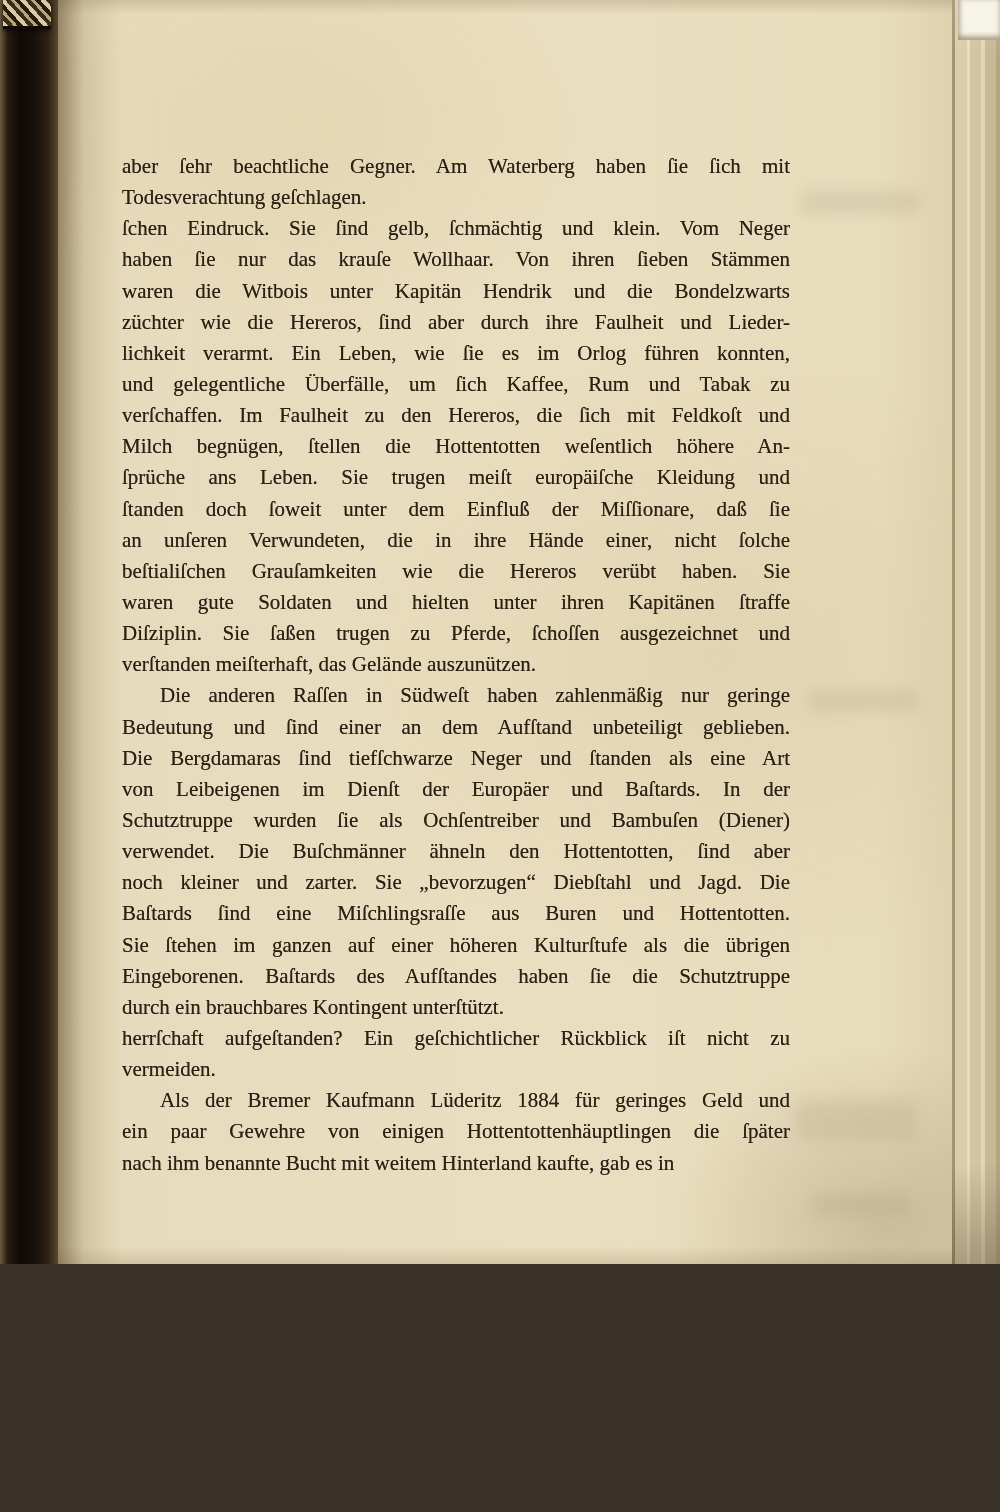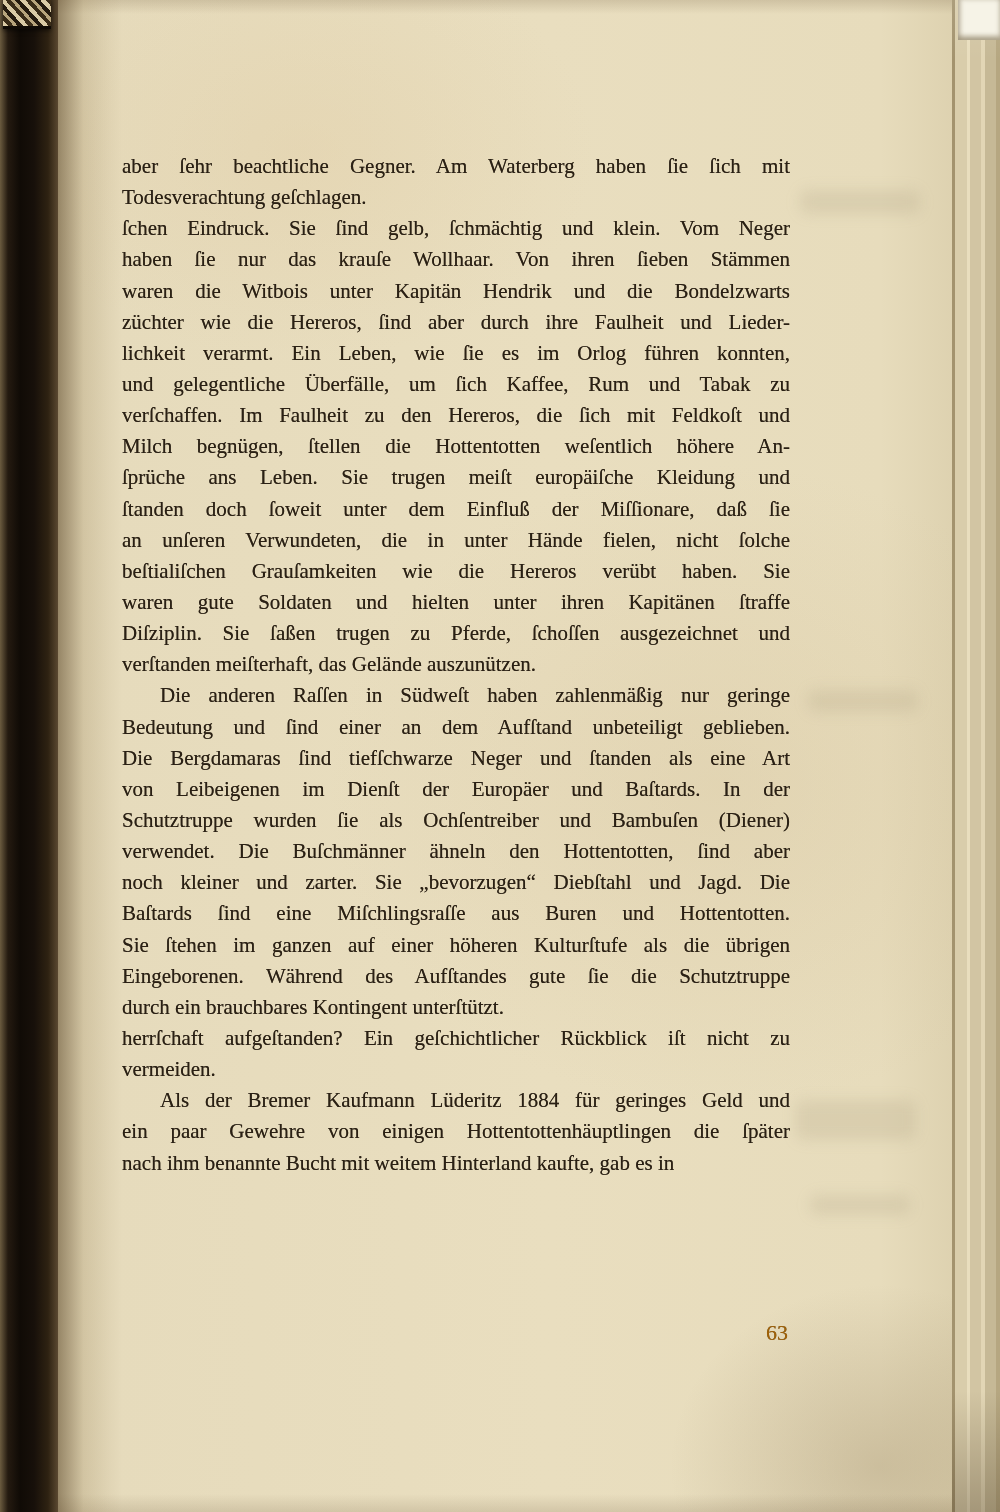--- a/index.html
+++ b/index.html
@@ -1,19 +1,19 @@
 <!DOCTYPE html>
 <html><head>
 <meta charset="utf-8">
 <style>
   html, body { margin: 0; padding: 0; background: #3a3228; }
   .scan {
     position: relative;
     width: 1000px;
-    height: 1512px;
+    height: 1264px;
     overflow: hidden;
     background: #e7dcbd;
     font-family: "Liberation Serif", serif;
   }
 
   
   .paper {
     position: absolute;
     inset: 0;
     background:
@@ -135,35 +135,35 @@
       <div class="line">ſchen Eindruck. Sie ſind gelb, ſchmächtig und klein. Vom Neger</div>
       <div class="line">haben ſie nur das krauſe Wollhaar. Von ihren ſieben Stämmen</div>
       <div class="line">waren die Witbois unter Kapitän Hendrik und die Bondelzwarts</div>
       <div class="line">züchter wie die Hereros, ſind aber durch ihre Faulheit und Lieder-</div>
       <div class="line">lichkeit verarmt. Ein Leben, wie ſie es im Orlog führen konnten,</div>
       <div class="line">und gelegentliche Überfälle, um ſich Kaffee, Rum und Tabak zu</div>
       <div class="line">verſchaffen. Im Faulheit zu den Hereros, die ſich mit Feldkoſt und</div>
       <div class="line">Milch begnügen, ſtellen die Hottentotten weſentlich höhere An-</div>
       <div class="line">ſprüche ans Leben. Sie trugen meiſt europäiſche Kleidung und</div>
       <div class="line">ſtanden doch ſoweit unter dem Einfluß der Miſſionare, daß ſie</div>
-      <div class="line">an unſeren Verwundeten, die in unter Hände fielen, nicht ſolche</div>
+      <div class="line">an unſeren Verwundeten, die in ihre Hände einer, nicht ſolche</div>
       <div class="line">beſtialiſchen Grauſamkeiten wie die Hereros verübt haben. Sie</div>
       <div class="line">waren gute Soldaten und hielten unter ihren Kapitänen ſtraffe</div>
       <div class="line">Diſziplin. Sie ſaßen trugen zu Pferde, ſchoſſen ausgezeichnet und</div>
       <div class="line last">verſtanden meiſterhaft, das Gelände auszunützen.</div>
       <div class="line indent">Die anderen Raſſen in Südweſt haben zahlenmäßig nur geringe</div>
       <div class="line">Bedeutung und ſind einer an dem Aufſtand unbeteiligt geblieben.</div>
       <div class="line">Die Bergdamaras ſind tiefſchwarze Neger und ſtanden als eine Art</div>
       <div class="line">von Leibeigenen im Dienſt der Europäer und Baſtards. In der</div>
       <div class="line">Schutztruppe wurden ſie als Ochſentreiber und Bambuſen (Diener)</div>
       <div class="line">verwendet. Die Buſchmänner ähneln den Hottentotten, ſind aber</div>
       <div class="line">noch kleiner und zarter. Sie „bevorzugen“ Diebſtahl und Jagd. Die</div>
       <div class="line">Baſtards ſind eine Miſchlingsraſſe aus Buren und Hottentotten.</div>
       <div class="line">Sie ſtehen im ganzen auf einer höheren Kulturſtufe als die übrigen</div>
-      <div class="line">Eingeborenen. Während des Aufſtandes gute ſie die Schutztruppe</div>
+      <div class="line">Eingeborenen. Baſtards des Aufſtandes haben ſie die Schutztruppe</div>
       <div class="line last">durch ein brauchbares Kontingent unterſtützt.</div>
       <div class="line">herrſchaft aufgeſtanden? Ein geſchichtlicher Rückblick iſt nicht zu</div>
       <div class="line last">vermeiden.</div>
       <div class="line indent">Als der Bremer Kaufmann Lüderitz 1884 für geringes Geld und</div>
       <div class="line">ein paar Gewehre von einigen Hottentottenhäuptlingen die ſpäter</div>
       <div class="line last">nach ihm benannte Bucht mit weitem Hinterland kaufte, gab es in</div>
     </div>
 
   <div class="page-number">63</div>
 

